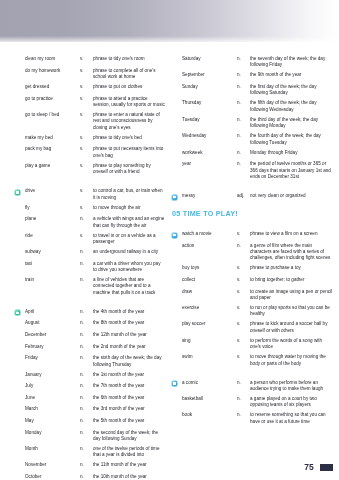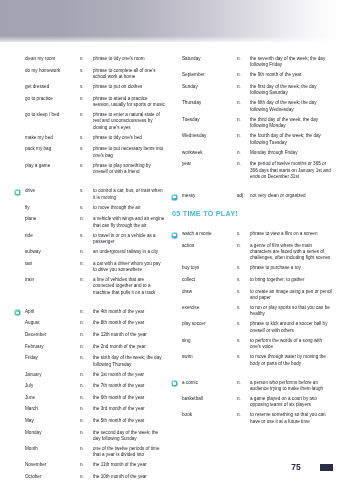--- a/index.html
+++ b/index.html
@@ -140,21 +140,21 @@
   .gap-small { height: 5px; }
 
   
   #footer {
     position: absolute;
     right: 6px;
     bottom: 8px;
     display: flex;
     flex-direction: row;
     align-items: center;
-    gap: 19px;
+    gap: 6px;
   }
   #page-number {
     font-size: 8.5px;
     font-weight: bold;
     color: #2c2e45;
     letter-spacing: 0.2px;
   }
   #footer-block {
     width: 13px;
     height: 7px;

